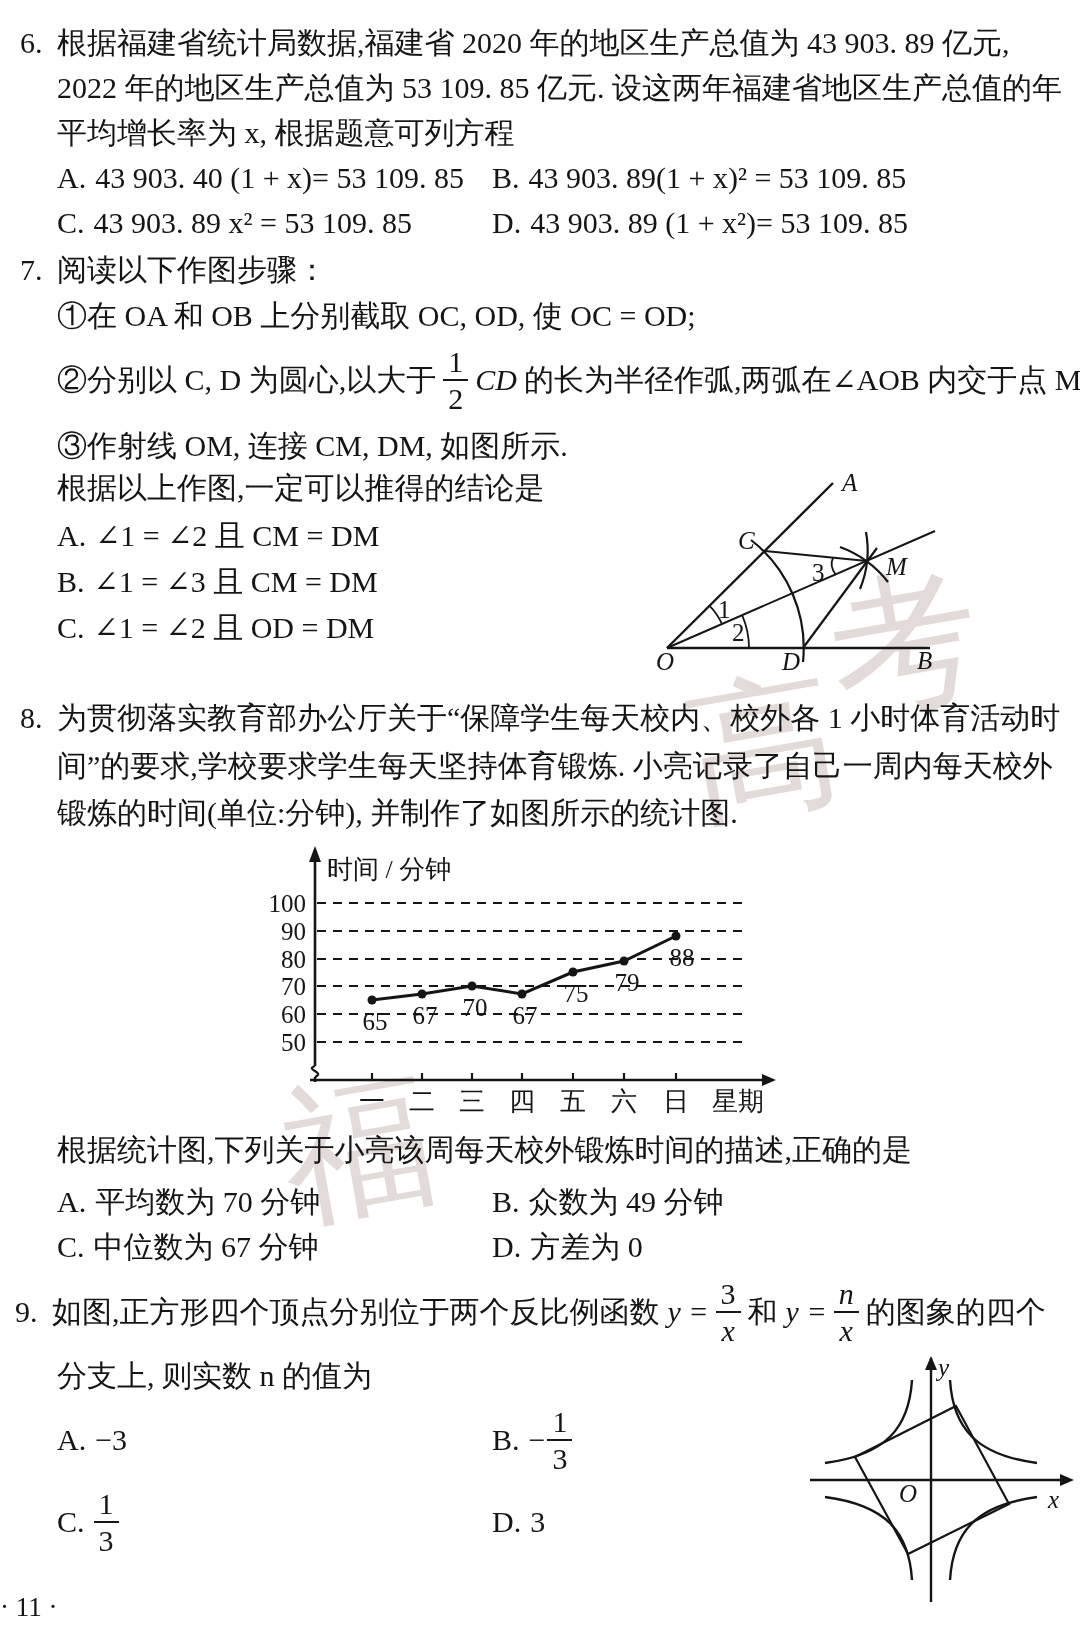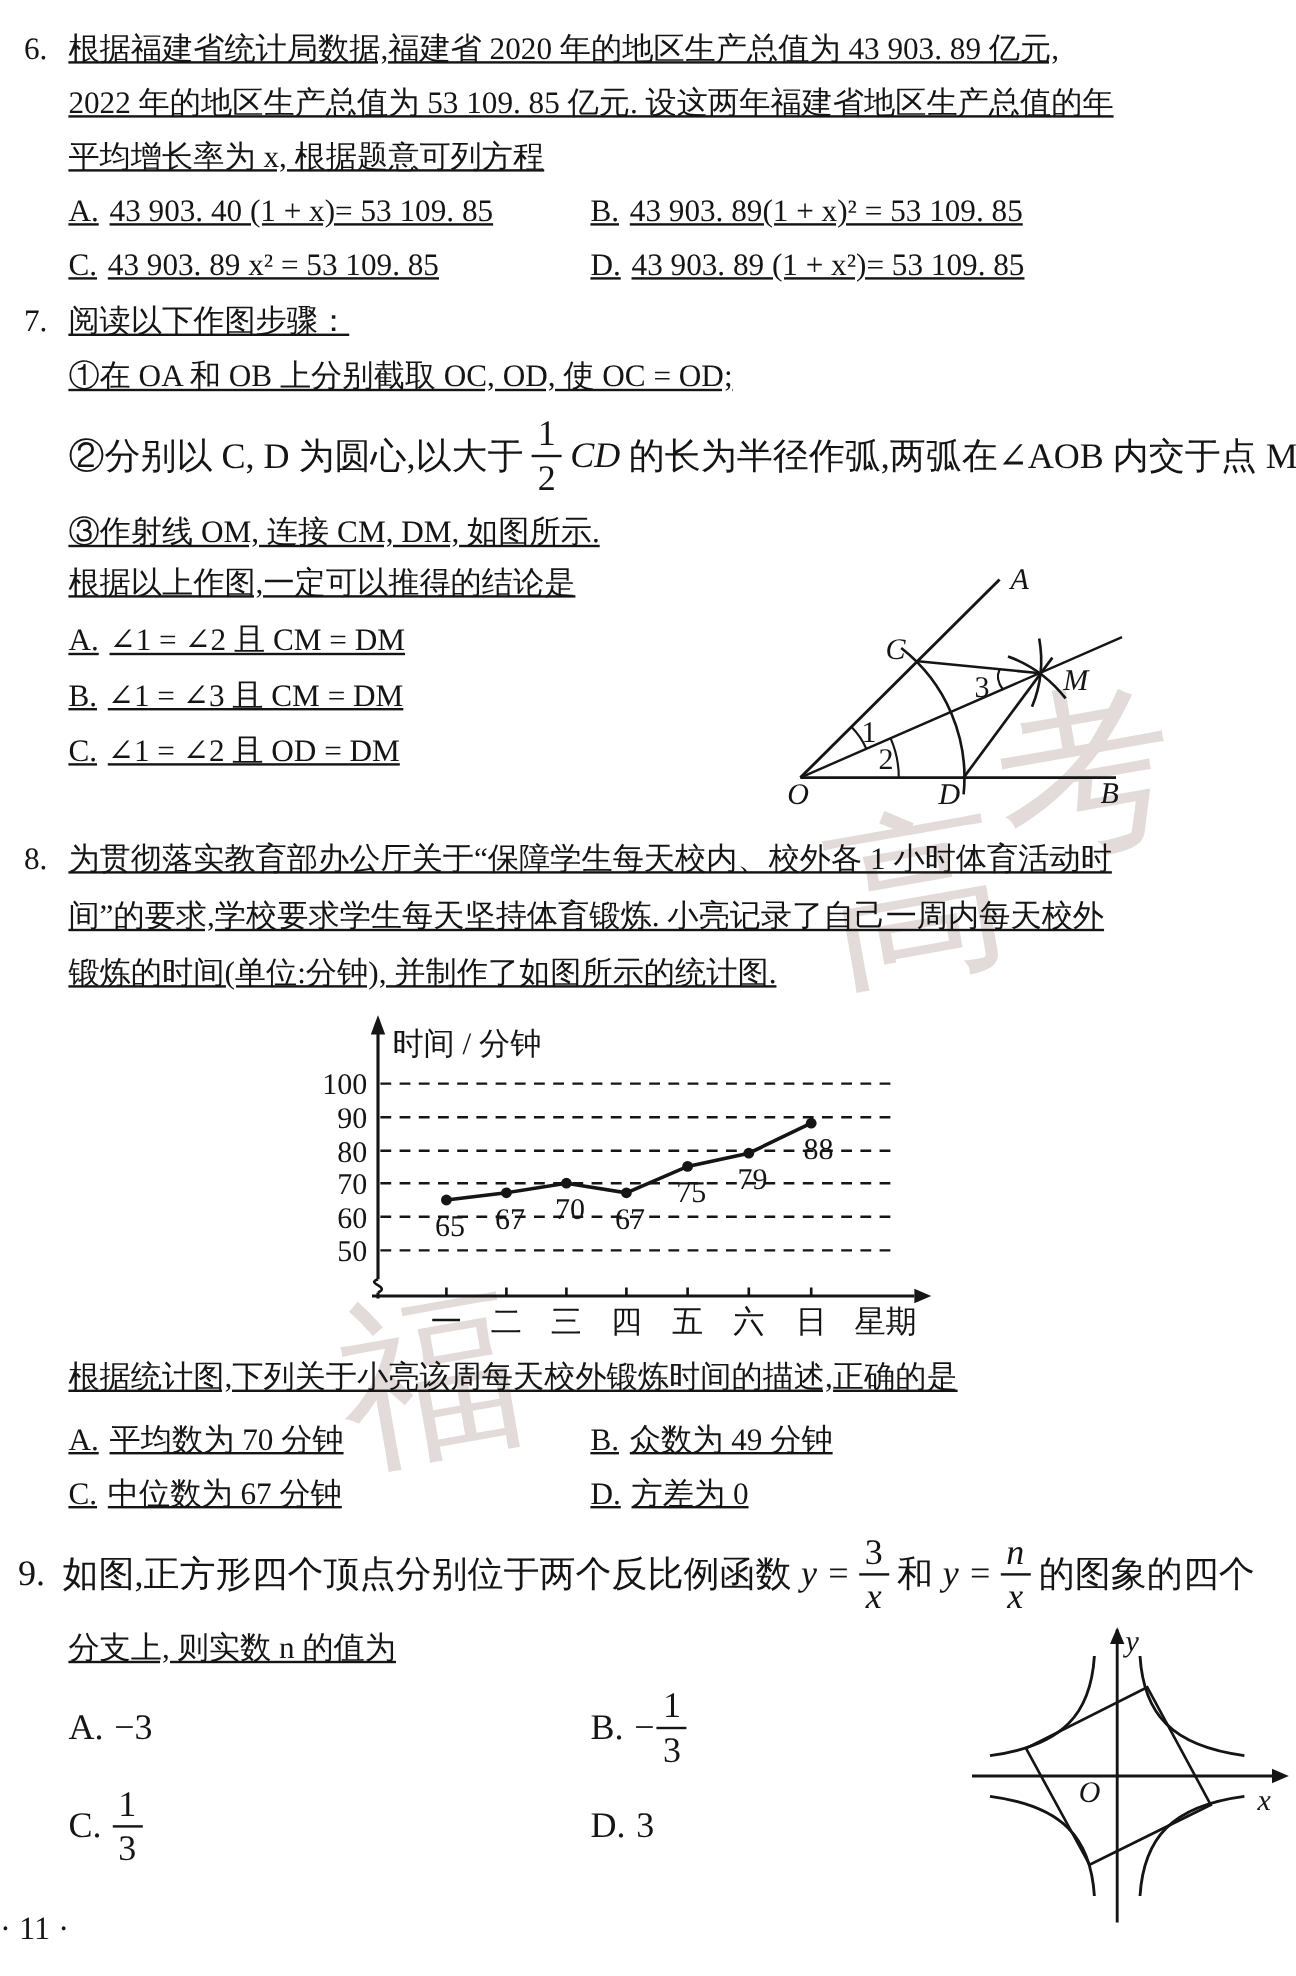--- a/index.html
+++ b/index.html
@@ -1,20 +1,20 @@
 <!DOCTYPE html>
 <html><head>
 <meta charset="utf-8">
 <style>
   html,body{margin:0;padding:0;background:#ffffff;}
   .page{position:relative;width:1080px;height:1647px;background:#fff;overflow:hidden;
         font-family:"Liberation Serif","DejaVu Serif",serif;color:#151515;}
   .wm{position:absolute;z-index:0;font-size:150px;color:#b7a39c;opacity:.38;
       transform:rotate(-10deg);font-family:"Liberation Serif",serif;user-select:none;}
-  .ln{position:absolute;z-index:2;white-space:nowrap;font-size:26px;line-height:1.2;text-decoration:underline;}
+  .ln{position:absolute;z-index:2;white-space:nowrap;font-size:30px;line-height:1.2;}
   .mline{position:absolute;z-index:2;display:flex;align-items:center;white-space:nowrap;font-size:30px;}
   .qno{display:inline-block;min-width:37px;}
   .olab{margin-right:9px;}
   .it{font-style:italic;}
   .frac{display:inline-block;text-align:center;vertical-align:middle;margin:0 7px;line-height:1.05;}
   .fn{display:block;padding:0 5px 2px;border-bottom:2px solid #151515;}
   .fd{display:block;padding-top:2px;}
   .fig{position:absolute;z-index:2;}
   .pageno{position:absolute;z-index:2;left:0;top:1592px;width:100%;text-align:left;font-size:27px;}
   svg text{font-family:"Liberation Serif","DejaVu Serif",serif;fill:#151515;}

